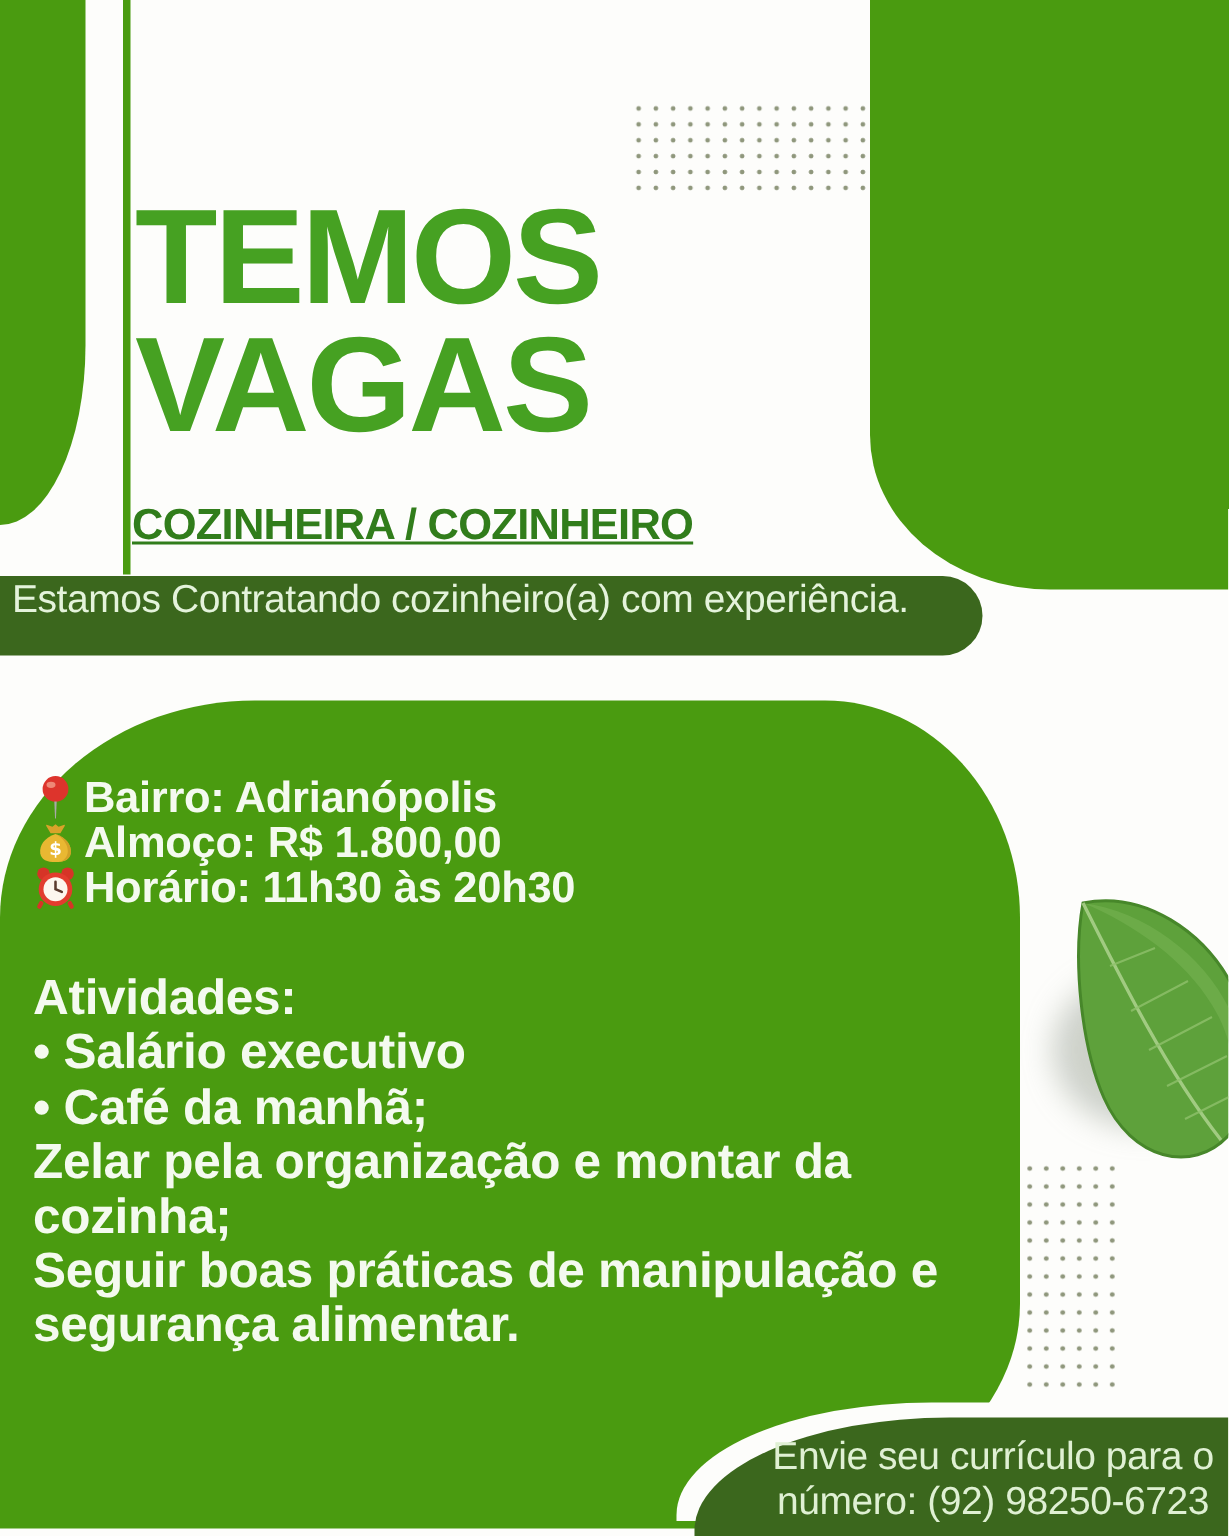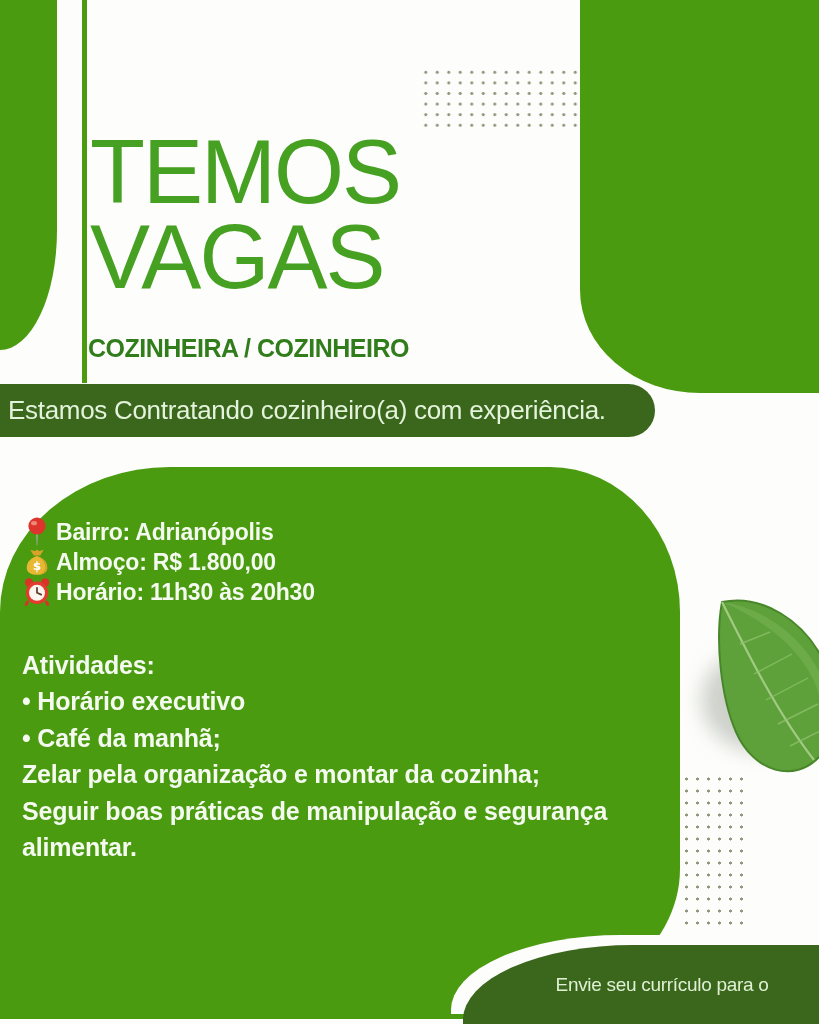--- a/index.html
+++ b/index.html
@@ -22,68 +22,68 @@
   
   .dots{
     position:absolute;
     background-image:radial-gradient(circle,#8f977c 1.3px,rgba(143,151,124,0) 1.8px);
   }
   .dots-top{left:420px;top:67px;width:158px;height:64px;background-size:11.5px 10.6px;}
   .dots-bottom{left:681px;top:773px;width:64px;height:156px;background-size:11px 12px;}
   
   .title{
     position:absolute;left:90px;top:130px;color:#46a122;
-    font-size:90px;font-weight:normal;line-height:85px;letter-spacing:-2px;
+    font-size:90px;font-weight:bold;line-height:85px;letter-spacing:-2px;
   }
   .subtitle{
     position:absolute;left:88px;top:334px;color:#317d1b;
-    font-size:25px;font-weight:bold;letter-spacing:-0.5px;white-space:nowrap;
+    font-size:29px;font-weight:bold;letter-spacing:-0.5px;white-space:nowrap;text-decoration:underline;
   }
   
   .banner{
     position:absolute;left:0;top:384px;width:655px;height:53px;
     background:#3b671d;border-radius:0 27px 27px 0;
-    display:flex;align-items:center;padding-left:8px;box-sizing:border-box;
+    display:flex;align-items:flex-start;padding-left:8px;box-sizing:border-box;
   }
   .banner-text{
     color:#e4f3db;font-size:26px;letter-spacing:-0.3px;white-space:nowrap;
   }
   
   .card{
     position:absolute;left:0;top:467px;width:680px;height:552px;
     background:#4a9b10;
     border-radius:170px 130px 200px 0 / 145px 145px 150px 0;
   }
   .details{position:absolute;left:22px;top:50px;}
   .detail-row{display:flex;align-items:center;height:30px;}
   .detail-icon{width:30px;height:30px;flex:0 0 30px;display:flex;align-items:center;justify-content:center;}
   .detail-text{
-    color:#f4faef;font-size:23px;font-weight:bold;letter-spacing:-0.2px;
+    color:#f4faef;font-size:29px;font-weight:bold;letter-spacing:-0.2px;
     margin-left:4px;white-space:nowrap;
   }
   .activities{
     position:absolute;left:22px;top:180px;width:650px;
-    color:#f4faef;font-size:25px;font-weight:bold;line-height:36.4px;letter-spacing:-0.2px;
+    color:#f4faef;font-size:33px;font-weight:bold;line-height:36.4px;letter-spacing:-0.2px;
   }
   
   .leaf-shadow{
     position:absolute;left:702px;top:648px;width:120px;height:104px;
     background:rgba(125,138,120,0.38);border-radius:50%;filter:blur(10px);
   }
   .leaf{position:absolute;left:706px;top:592px;width:132px;height:186px;}
   
   .footer{
     position:absolute;left:463px;top:945px;width:356px;height:79px;
     background:#3b671d;border-top-left-radius:170px 75px;
     box-shadow:-12px -10px 0 0 #fdfdfb;
     display:flex;flex-direction:column;align-items:center;justify-content:center;
     padding-left:42px;box-sizing:border-box;
   }
   .footer-line{
-    color:#dff0d3;font-size:19px;line-height:30px;letter-spacing:-0.3px;
+    color:#dff0d3;font-size:26px;line-height:30px;letter-spacing:-0.3px;
     text-align:center;white-space:nowrap;
   }
 </style>
 </head>
 <body>
 
 <div class="canvas">
 
   <div class="left-bar"></div>
   <div class="left-line"></div>
@@ -138,32 +138,33 @@
             <circle cx="15" cy="15.8" r="8" fill="#fdf6ee"></circle>
             <path d="M15 10.8 V15.8 L19.2 17.6" stroke="#5b3b2e" stroke-width="1.7" fill="none" stroke-linecap="round"></path>
           </svg>
         </span>
         <span class="detail-text">Horário: 11h30 às 20h30</span>
       </div>
     </div>
 
     <div class="activities">
       <div>Atividades:</div>
-      <div>• Horário executivo</div>
+      <div>• Salário executivo</div>
       <div>• Café da manhã;</div>
       <div>Zelar pela organização e montar da cozinha;</div>
       <div>Seguir boas práticas de manipulação e segurança alimentar.</div>
     </div>
   </div>
 
   <div class="leaf-shadow"></div>
   <svg class="leaf" viewBox="0 0 132 186">
     <path d="M16 10 C 56 2, 98 28, 118 70 C 132 100, 134 140, 113 165 C 89 191, 48 181, 30 140 C 15 106, 9 48, 16 10 Z" fill="#5ea13b" stroke="#47872a" stroke-width="2"></path>
     <path d="M16 10 C 60 16, 100 48, 116 86 C 124 106, 124 132, 114 150 C 120 128, 116 100, 102 78 C 84 48, 50 24, 16 10 Z" fill="#79b656" opacity="0.5"></path>
     <path d="M16 10 C 42 62, 72 122, 108 168" stroke="#a8cf8a" stroke-width="2.2" fill="none" opacity="0.9"></path>
     <path d="M34 52 L64 40 M48 82 L86 62 M60 108 L102 86 M72 132 L112 112 M84 154 L116 138" stroke="#8fc06c" stroke-width="1.4" fill="none" opacity="0.8"></path>
   </svg>
 
   <div class="footer">
     <div class="footer-line">Envie seu currículo para o</div>
+    <div class="footer-line">número: (92) 98250-6723</div>
   </div>
 
 </div>
 
 </body></html>

